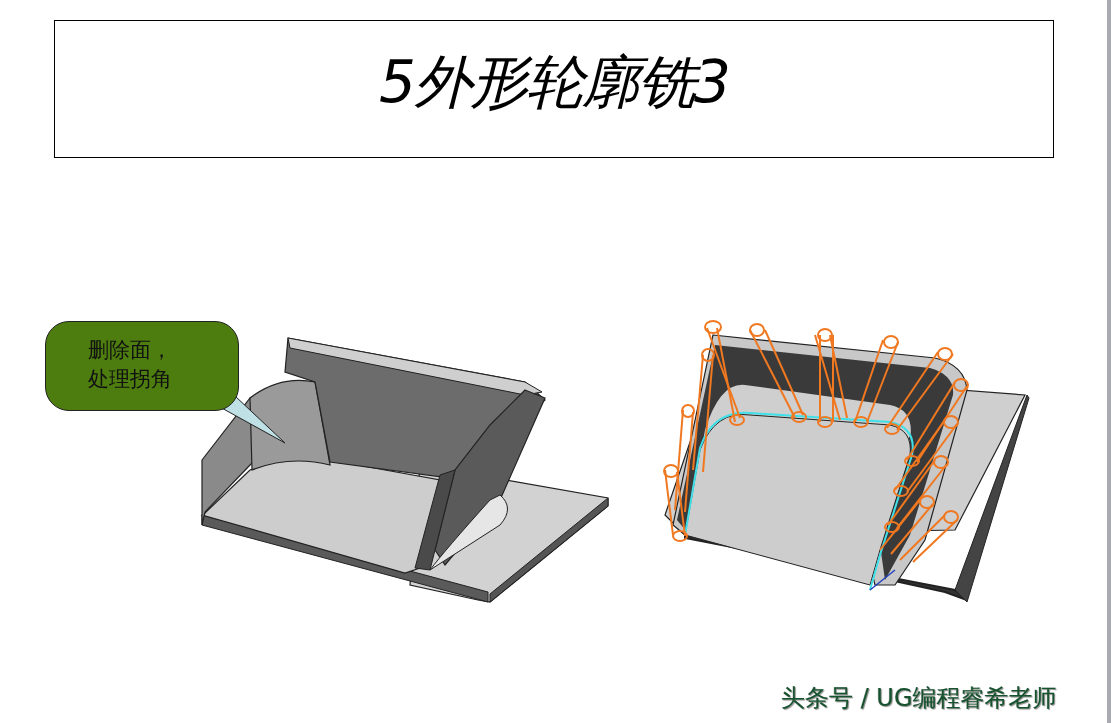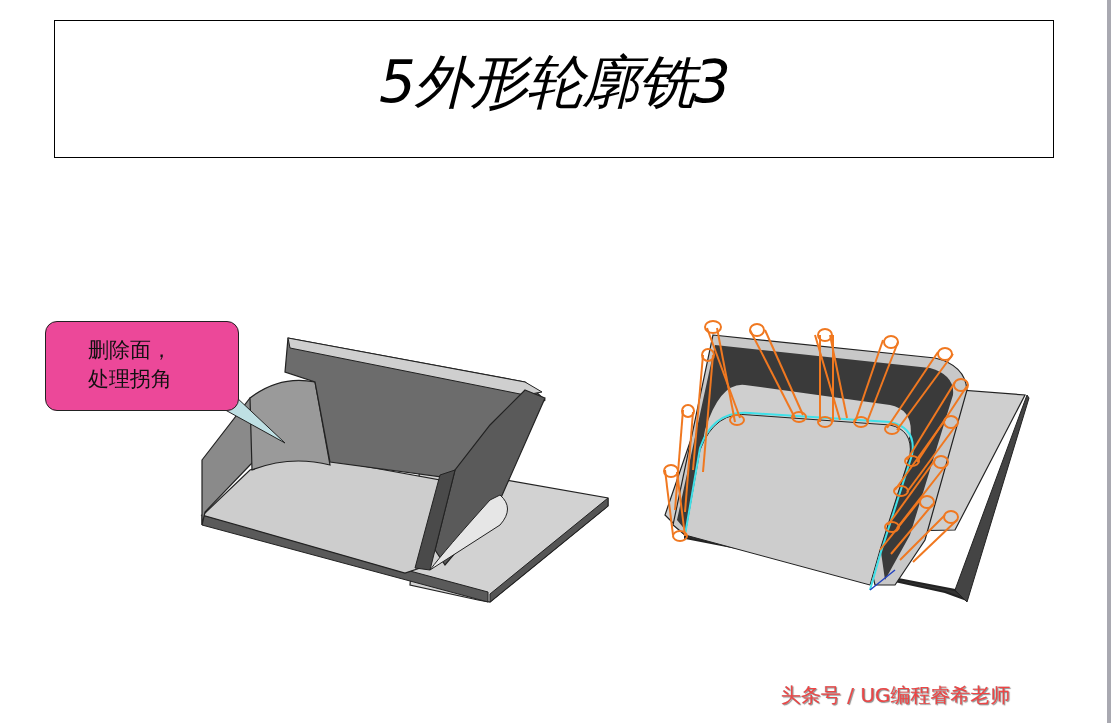--- a/index.html
+++ b/index.html
@@ -1,23 +1,23 @@
 <!DOCTYPE html>
 <html><head>
 <meta charset="utf-8">
 <style>
   html, body { margin:0; padding:0; }
   body { width:1111px; height:723px; background:#ffffff; position:relative; overflow:hidden; font-family:"DejaVu Sans", sans-serif; }
   .right-bar { position:absolute; left:1107px; top:0; width:4px; height:723px; background:#a9a9b1; }
   .title-box { position:absolute; left:54px; top:20px; width:1000px; height:138px; border:1px solid #000; box-sizing:border-box; }
   .title-text { position:absolute; left:0; right:0; top:26px; text-align:center; font-size:58px; line-height:70px; color:#000; font-family:"DejaVu Sans", sans-serif; letter-spacing:-2px;font-style:italic; }
-  .callout { position:absolute; left:45px; top:321px; width:194px; height:90px; background:#ec4899; border:1px solid #222; border-radius:12px; box-sizing:border-box;text-align:right; }
+  .callout { position:absolute; left:45px; top:321px; width:194px; height:90px; background:#4d7c0f; border:1px solid #222; border-radius:24px; box-sizing:border-box;text-align:right; }
   .callout-text { position:absolute; left:42px; top:14px; font-size:21px; line-height:29px; color:#111; font-family:"DejaVu Serif", serif; }
   .figure { position:absolute; }
-  .watermark { position:absolute; left:781px; top:682px; font-size:20px; color:#ef4444; letter-spacing:0px; text-shadow: 1px 1px 1px #8a8a8a, -0.5px -0.5px 0 #bdbdbd; font-family:"DejaVu Sans", sans-serif; white-space:nowrap; }
+  .watermark { position:absolute; left:781px; top:682px; font-size:24px; color:#14532d; letter-spacing:0px; text-shadow: 1px 1px 1px #8a8a8a, -0.5px -0.5px 0 #bdbdbd; font-family:"DejaVu Sans", sans-serif; white-space:nowrap; }
 </style>
 </head>
 <body>
 
 <div class="right-bar"></div>
 
 <div class="title-box">
   <div class="title-text">5外形轮廓铣3</div>
 </div>
 

